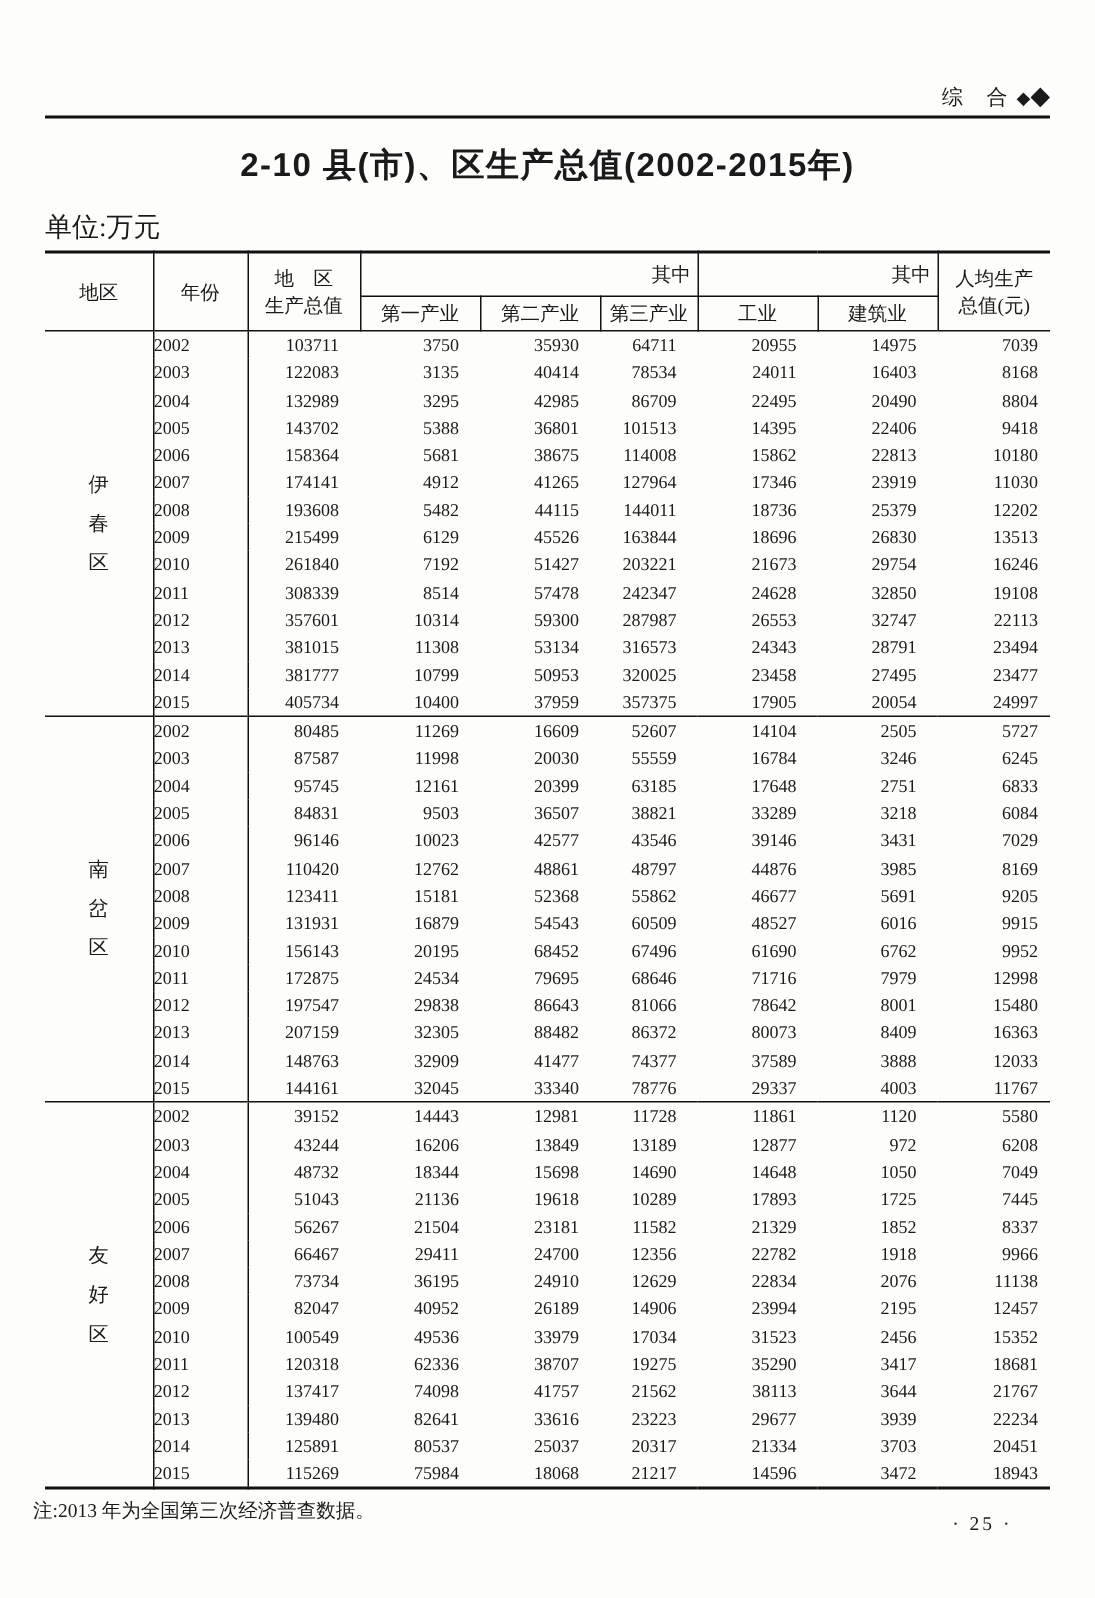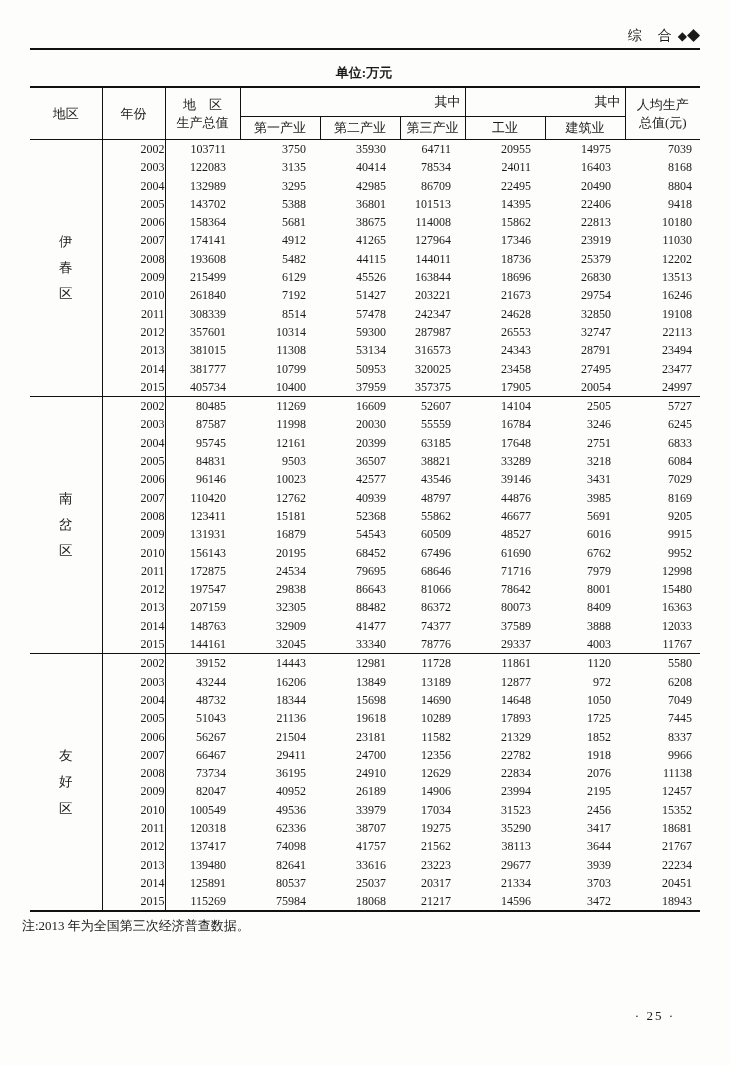--- a/index.html
+++ b/index.html
@@ -7,37 +7,37 @@
     width:730px; height:1065px;
     background:#fdfdfb;
     color:#1a1a1a;
     font-family:"Liberation Serif","DejaVu Serif",serif;
     position:relative;
     overflow:hidden;
   }
   .content { width:670px; margin:0 auto; }
 
   
-  .band { padding-top:24px; text-align:right; }
+  .band { padding-top:54px; text-align:right; }
   .band-label {
     font-size:14px; letter-spacing:6px;
     font-family:"Liberation Sans","DejaVu Sans",sans-serif;
   }
   .diamond-small { font-size:12px; letter-spacing:0; }
   .diamond-large { font-size:17px; letter-spacing:0; }
   .band-rule { height:2px; background:#111; margin-top:3px; }
 
   
   .title {
     text-align:center;
     font-size:22px; font-weight:bold;
     font-family:"Liberation Sans","DejaVu Sans",sans-serif;
     margin:16px 0 0 0; letter-spacing:1px;
   }
-  .unit { text-align:center; font-size:13px; margin:14px 2px 4px 0;font-weight:bold; }
+  .unit { text-align:left; font-size:18px; margin:14px 2px 4px 0; }
 
   
   table {
     border-collapse:collapse; table-layout:fixed;
     width:670px;
     border-top:2px solid #111; border-bottom:2px solid #111;
     font-size:12px;
   }
   col.c-region{width:72px;} col.c-year{width:63px;} col.c-gdp{width:75px;}
   col.c-pri{width:80px;} col.c-sec{width:80px;} col.c-ter{width:65px;}
@@ -46,21 +46,21 @@
   thead th {
     font-weight:normal; font-size:13px;
     border-bottom:1px solid #111;
     padding:2px 4px; vertical-align:middle;
   }
   th.qz { text-align:right; padding-left:6px; height:24px; }
   .br { border-right:1px solid #111; }
   .hdr2line span { display:block; line-height:1.35; }
 
   tbody td { height:18.3px; padding:0; line-height:18.3px; }
-  td.year { text-align:right;margin-top:20px; }
+  td.year { text-align:left;margin-top:20px; }
   td.num  { text-align:right; padding-right:14px; }
   td.num:last-child { padding-right:8px; }
   tr.section-top td { border-top:1.5px solid #111; }
 
   td.region-cell { vertical-align:middle; text-align:center; }
   .vertical div { line-height:1.95; font-size:13.5px; }
 
   
   .note { font-size:13px; margin-top:5px; margin-left:-8px; }
   .pageno {
@@ -71,20 +71,21 @@
 </head>
 <body>
 
 <div class="content">
 
   <div class="band">
     <span class="band-label">综 合</span><span class="diamond-small">◆</span><span class="diamond-large">◆</span>
     <div class="band-rule"></div>
   </div>
 
+  <h1 class="title">2-10 县(市)、区生产总值(2002-2015年)</h1>
 
   <div class="unit">单位:万元</div>
 
   <table>
     <colgroup>
       <col class="c-region">
         <col class="c-year">
         <col class="c-gdp">
       <col class="c-pri">
         <col class="c-sec">
@@ -318,21 +319,21 @@
           <td class="num">42577</td>
           <td class="num">43546</td>
           <td class="num">39146</td>
           <td class="num">3431</td>
           <td class="num">7029</td>
         </tr>
         <tr>
           <td class="year br">2007</td>
           <td class="num">110420</td>
           <td class="num">12762</td>
-          <td class="num">40939</td>
+          <td class="num">48861</td>
           <td class="num">48797</td>
           <td class="num">44876</td>
           <td class="num">3985</td>
           <td class="num">8169</td>
         </tr>
         <tr>
           <td class="year br">2008</td>
           <td class="num">123411</td>
           <td class="num">15181</td>
           <td class="num">52368</td>

